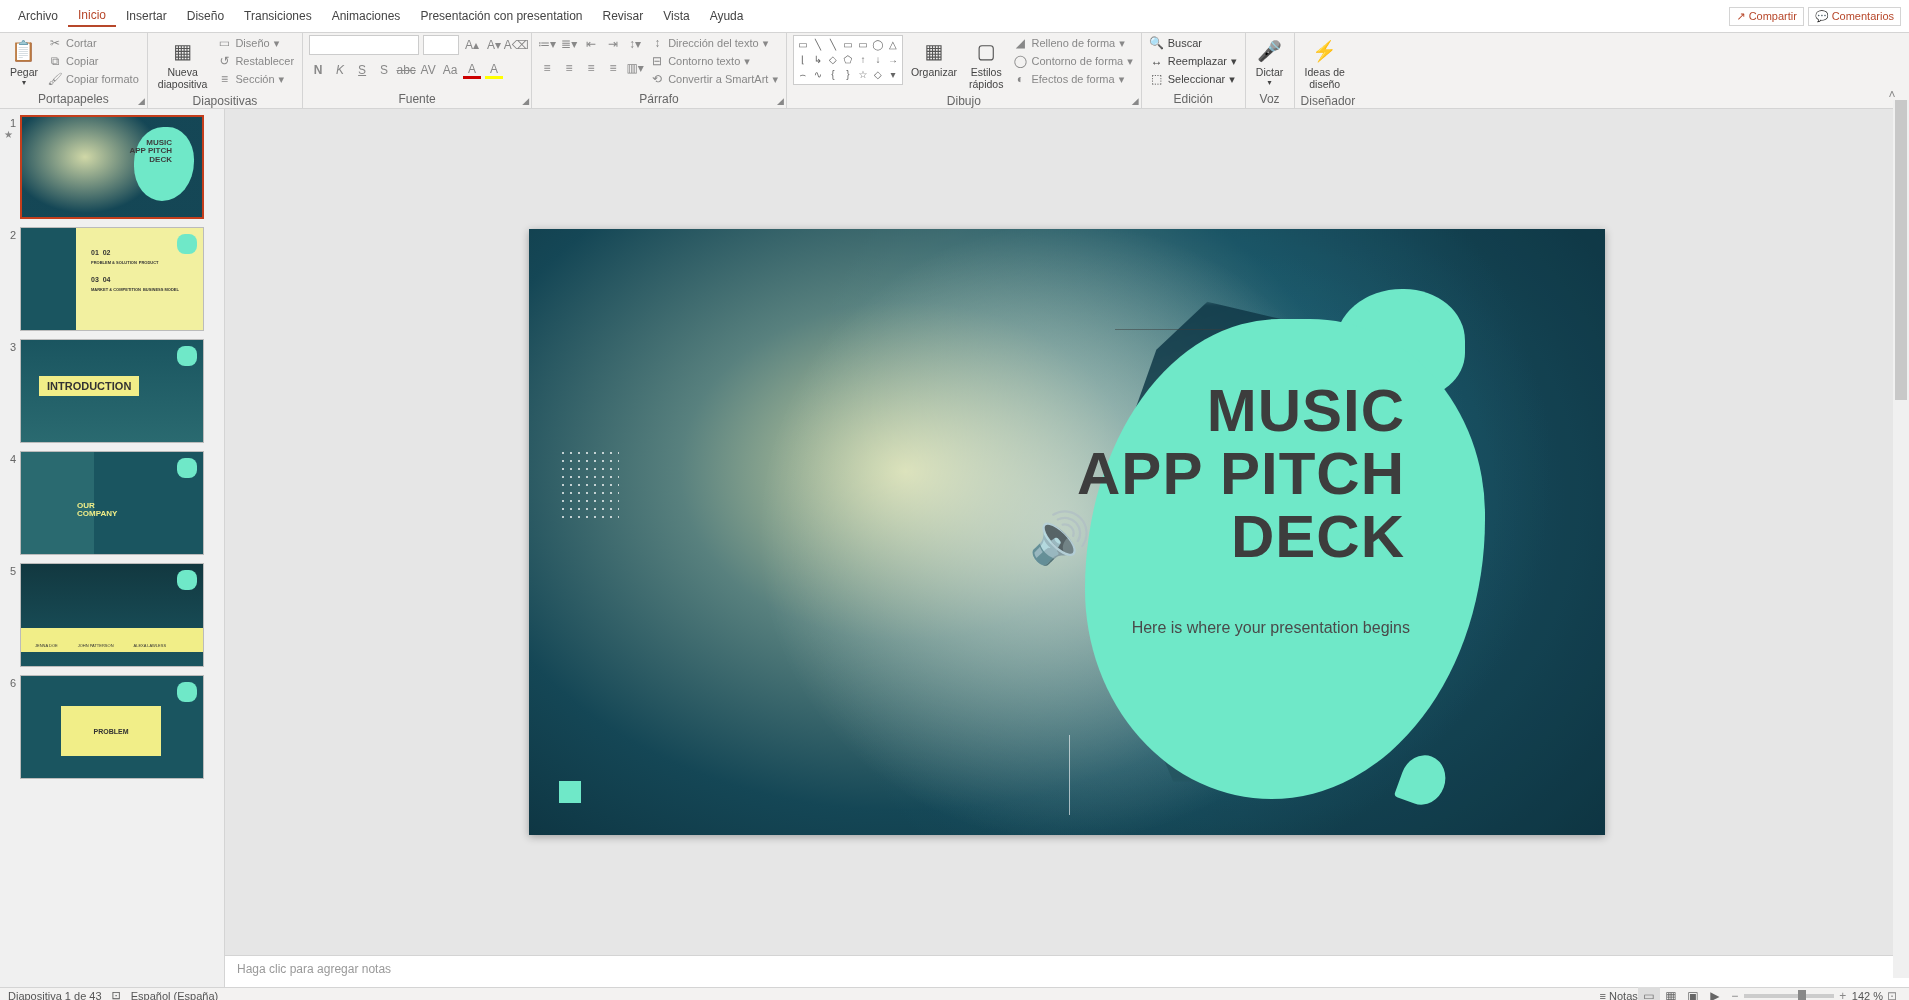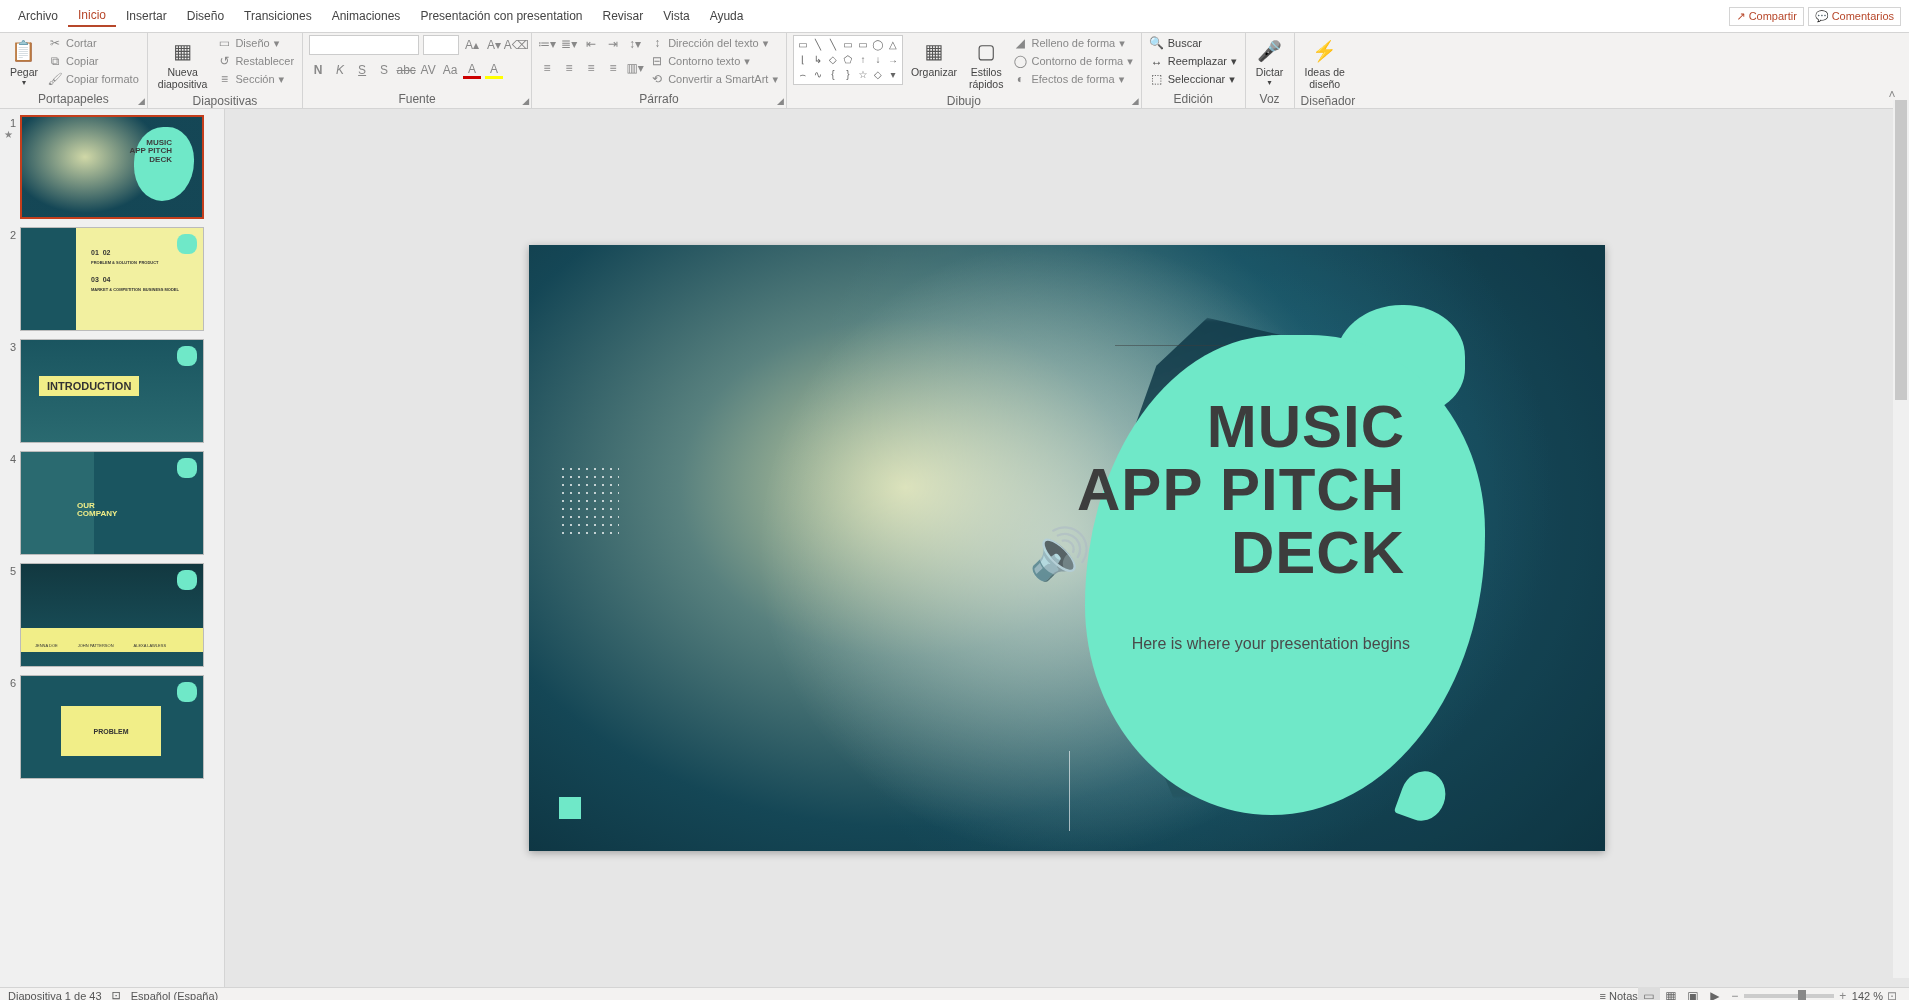--- a/index.html
+++ b/index.html
@@ -363,20 +363,21 @@
           <div>MUSIC</div>
             <div>APP PITCH</div>
             <div>DECK</div>
         </div>
         <div class="slide-sub">Here is where your presentation begins</div>
         <div class="audio-icon">🔊</div>
         <div class="square-accent"></div>
         <div class="vline"></div>
       </div>
     </div>
+    <div class="notes-area">Haga clic para agregar notas</div>
   </div>
 </div>
 
 <div class="scroll-v">
     <div class="scroll-thumb-v"></div>
   </div>
 
 <div class="status">
   <span>Diapositiva 1 de 43</span>
   <span style="margin:0 10px">⊡</span>

